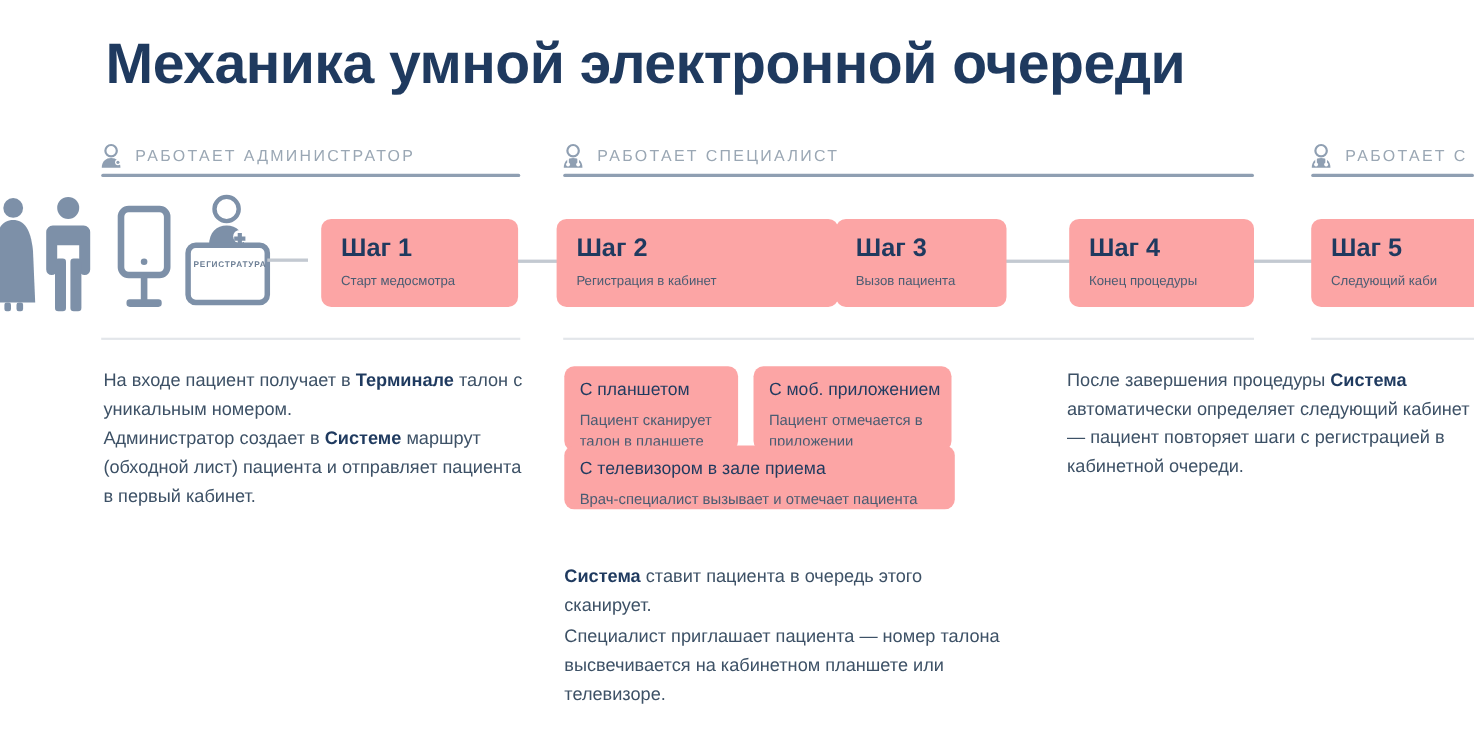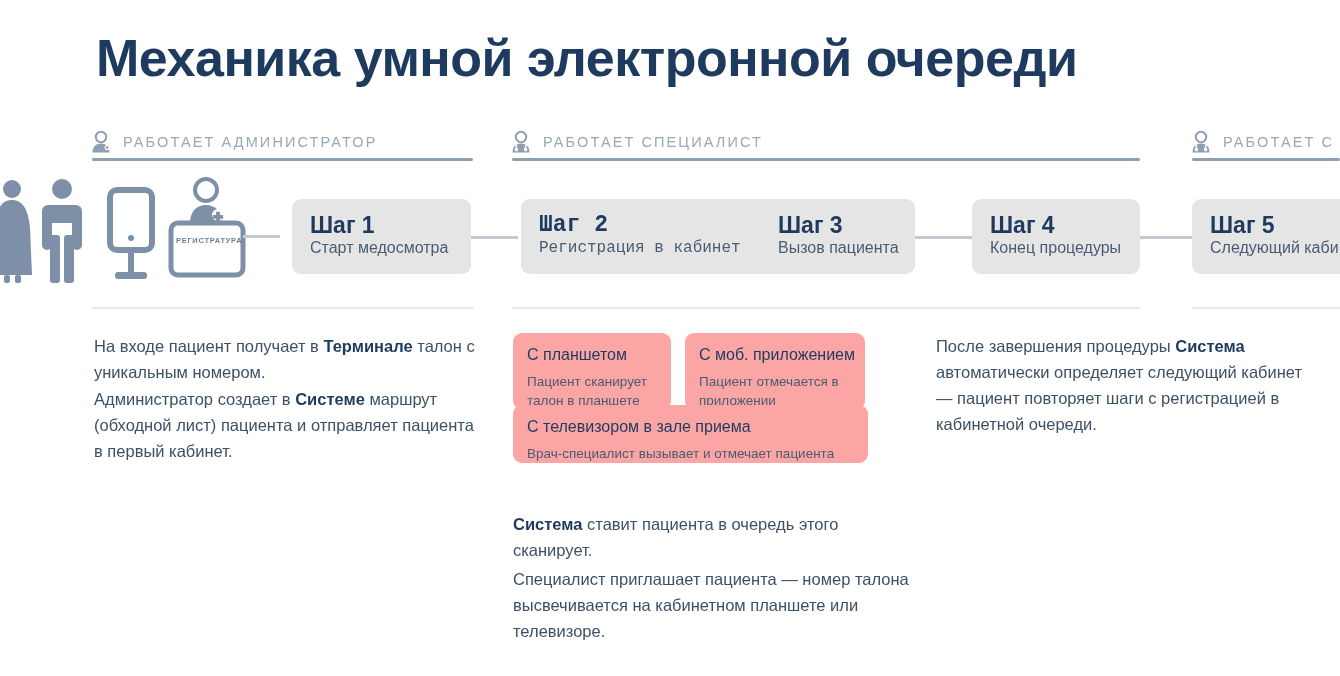--- a/index.html
+++ b/index.html
@@ -25,25 +25,25 @@
     color: #9aa7b4; white-space: nowrap;
   }
   .role-rule { position: absolute; height: 3px; background: #8f9fb2; border-radius: 2px; }
 
   
   .body-rule { position: absolute; height: 2px; background: #e3e6ea; }
 
   
   .chain-line { position: absolute; height: 3px; background: #c3c9d1; }
   .step {
-    position: absolute; background: #e5e5e5; border-radius: 9px;
+    position: absolute; background: #fca5a5; border-radius: 9px;
     padding: 14px 18px 16px 18px;
   }
   .step-title { font-size: 23px; font-weight: bold; color: #1f3a5f; line-height: 1.1; }
-  .step-sub { font-size: 16px; color: #4a5c72; margin-top: 0; line-height: 1.25; white-space: nowrap; }
+  .step-sub { font-size: 12px; color: #4a5c72; margin-top: 10px; line-height: 1.25; white-space: nowrap; }
 
   
   .para { position: absolute; font-size: 16.5px; line-height: 1.58; color: #3d5166; }
   .para b { font-weight: bold; color: #1f3a5f; }
 
   
   .card { position: absolute; background: #fca5a5; border-radius: 9px; padding: 12px 14px 14px 14px; }
   .card-title { font-size: 16px; color: #1f3a5f; line-height: 1.2; white-space: nowrap; }
   .card-sub { font-size: 13.5px; color: #4a5c72; line-height: 1.42; margin-top: 8px; }
 
@@ -141,21 +141,21 @@
   <div class="chain-line" style="left:463px; top:236px; width:55px;"></div>
   <div class="chain-line" style="left:716px; top:236px; width:50px;"></div>
   <div class="chain-line" style="left:908px; top:236px; width:68px;"></div>
   <div class="chain-line" style="left:1134px; top:236px; width:62px;"></div>
 
   <div class="step" style="left:292px; top:199px; width:179px;">
     <div class="step-title">Шаг 1</div>
     <div class="step-sub">Старт медосмотра</div>
   </div>
 
-  <div class="step" style="left:521px; top:199px; width:256px;font-family:Liberation Mono, monospace;">
+  <div class="step" style="left:506px; top:199px; width:256px;">
     <div class="step-title">Шаг 2</div>
     <div class="step-sub">Регистрация в кабинет</div>
   </div>
 
   <div class="step" style="left:760px; top:199px; width:155px;">
     <div class="step-title">Шаг 3</div>
     <div class="step-sub">Вызов пациента</div>
   </div>
 
   <div class="step" style="left:972px; top:199px; width:168px;">
@@ -196,17 +196,17 @@
   </div>
 
   <div class="para" style="left:513px; top:511px; width:405px;">
     <b>Система</b><span> ставит пациента в очередь этого сканирует.</span>
   </div>
 
   <div class="para" style="left:513px; top:566px; width:405px;">
     <span>Специалист приглашает пациента — номер талона высвечивается на кабинетном планшете или телевизоре.</span>
   </div>
 
-  <div class="para" style="left:936px; top:333px; width:370px;">
+  <div class="para" style="left:970px; top:333px; width:370px;">
     <span>После завершения процедуры </span><b>Система</b><span> автоматически определяет следующий кабинет — пациент повторяет шаги с регистрацией в кабинетной очереди.</span>
   </div>
 
 </div>
 
 </body></html>

